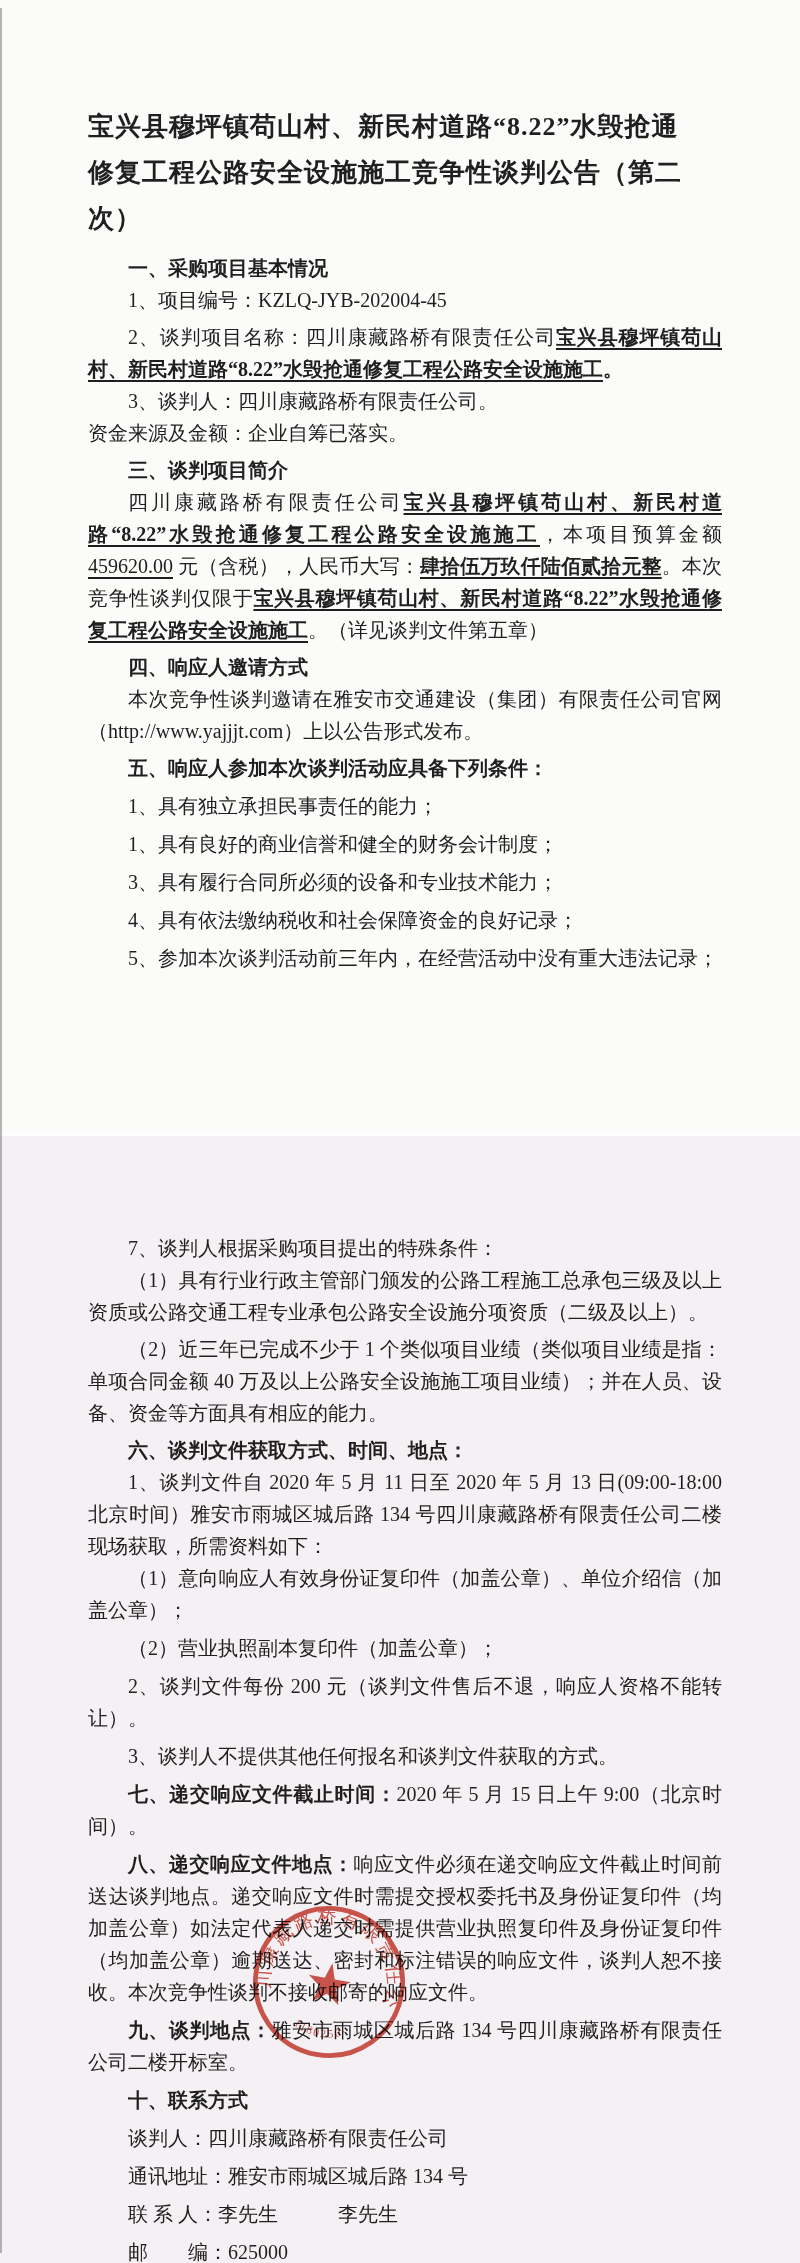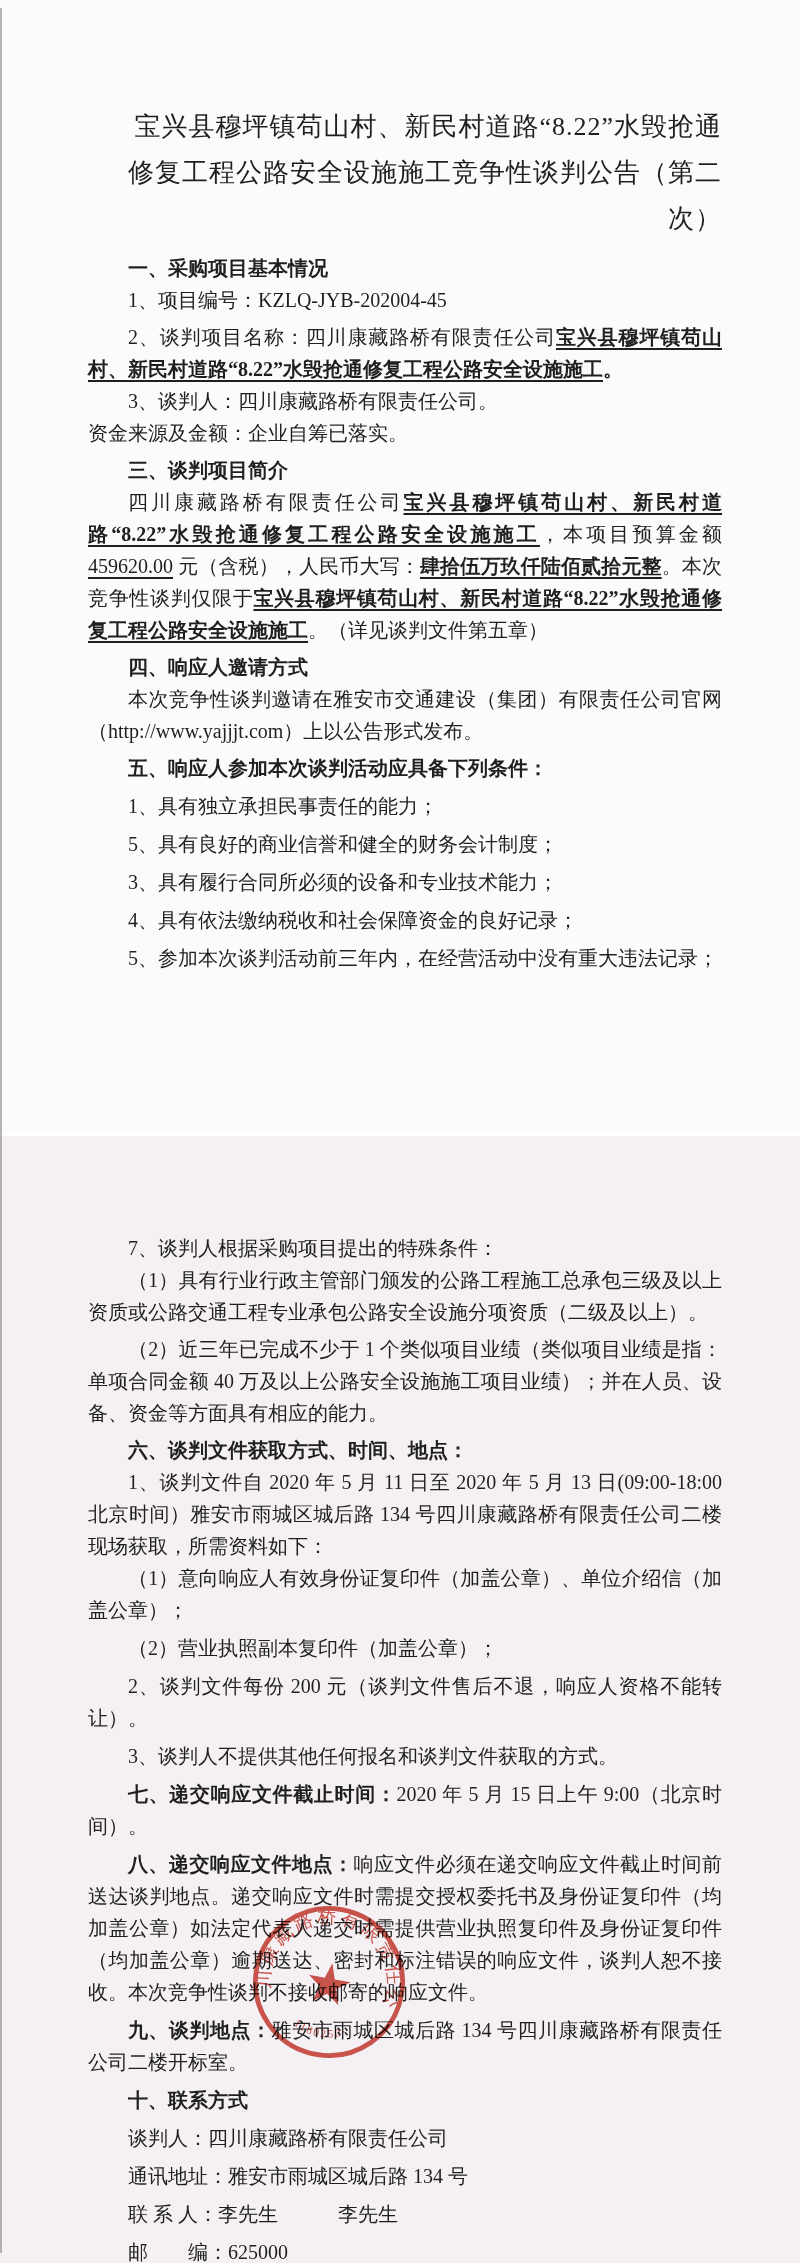--- a/index.html
+++ b/index.html
@@ -7,21 +7,21 @@
     width:800px; height:2263px; position:relative; background:#ffffff;
     font-family:"Liberation Serif","DejaVu Serif",serif;
     color:#1f1f1f; -webkit-font-smoothing:antialiased;
   }
   .edge { position:absolute; left:0; top:8px; width:2px; height:2245px; background:#6e6e6e; opacity:.5; z-index:5; }
   .page { width:800px; box-sizing:border-box; overflow:hidden; position:relative; }
   .page-1 { height:1132px; background:#fbfbfa; padding:104px 78px 0 88px; }
   .page-gap { height:4px; background:#fefefe; }
   .page-2 { height:1242px; background:#f4f0f3; padding:96px 78px 0 88px; }
 
-  .doc-title { text-align:right; font-weight:normal; font-size:26px; line-height:46px; margin:0 0 10px 0; letter-spacing:1px; }
+  .doc-title { text-align:left; font-weight:bold; font-size:26px; line-height:46px; margin:0 0 10px 0; letter-spacing:1px; }
   p { margin:0; font-size:20px; line-height:32px; text-align:justify; }
   p.ind { text-indent:2em; }
   .h { font-weight:bold; }
   .u { text-decoration:underline; text-underline-offset:4px; }
   .b { font-weight:bold; }
   .mt { margin-top:5px; }
   .li { margin-top:6px; }
 
   .seal {
     position:absolute; left:243px; top:760px; width:172px; height:172px;
@@ -46,21 +46,21 @@
   <p>资金来源及金额：企业自筹已落实。</p>
 
   <p class="ind h mt">三、谈判项目简介</p>
   <p class="ind"><span>四川康藏路桥有限责任公司</span><span class="b u">宝兴县穆坪镇苟山村、新民村道路“8.22”水毁抢通修复工程公路安全设施施工</span><span>，本项目预算金额 </span><span class="u">459620.00</span><span> 元（含税），人民币大写：</span><span class="b u">肆拾伍万玖仟陆佰贰拾元整</span><span>。本次竞争性谈判仅限于</span><span class="b u">宝兴县穆坪镇苟山村、新民村道路“8.22”水毁抢通修复工程公路安全设施施工</span><span>。（详见谈判文件第五章）</span></p>
 
   <p class="ind h mt">四、响应人邀请方式</p>
   <p class="ind">本次竞争性谈判邀请在雅安市交通建设（集团）有限责任公司官网（http://www.yajjjt.com）上以公告形式发布。</p>
 
   <p class="ind h mt">五、响应人参加本次谈判活动应具备下列条件：</p>
   <p class="ind li">1、具有独立承担民事责任的能力；</p>
-  <p class="ind li">5、具有良好的商业信誉和健全的财务会计制度；</p>
+  <p class="ind li">1、具有良好的商业信誉和健全的财务会计制度；</p>
   <p class="ind li">3、具有履行合同所必须的设备和专业技术能力；</p>
   <p class="ind li">4、具有依法缴纳税收和社会保障资金的良好记录；</p>
   <p class="ind li">5、参加本次谈判活动前三年内，在经营活动中没有重大违法记录；</p>
 
 </div>
 
 <div class="page-gap"></div>
 
 <div class="page page-2">
   <p class="ind">7、谈判人根据采购项目提出的特殊条件：</p>

